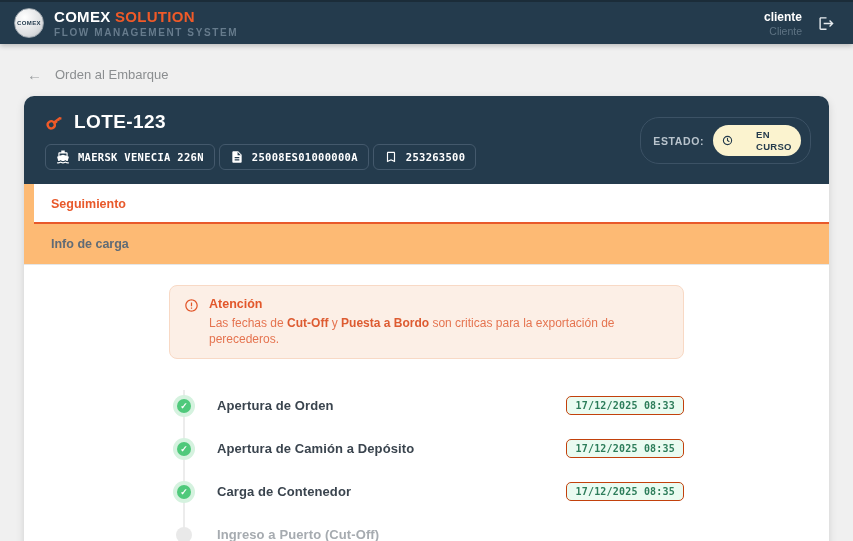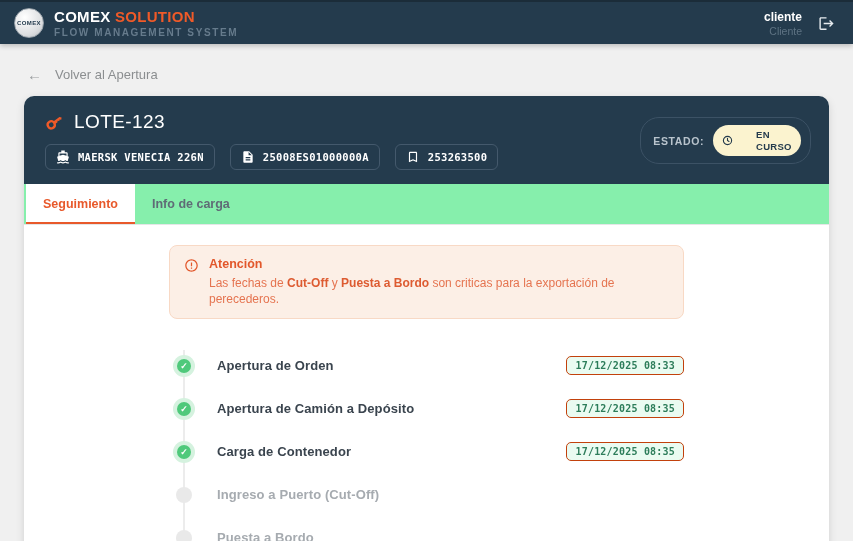--- a/index.html
+++ b/index.html
@@ -28,31 +28,31 @@
   .logout-btn { background:none; border:none; cursor:pointer; display:flex; align-items:center; }
 
   
   .back-row { display:flex; align-items:center; gap:13px; padding:22px 0 0 27px; color:#8B8E90; font-size:13px; cursor:pointer; width:max-content; }
   .back-arrow { font-size:15px; color:#9A9D9F; }
 
   
   .card { margin:13px 24px 0; background:#fff; border-radius:10px; overflow:hidden; box-shadow:0 3px 9px rgba(0,0,0,.13); }
   .card-header { background:#243B4D; padding:15px 16px 14px 21px; display:flex; justify-content:space-between; align-items:center; }
   .lot-title-row { display:flex; align-items:center; gap:10px; }
-  .lot-title { font-size:19px; font-weight:400; color:#fff; letter-spacing:.4px; }
-  .badges { display:flex; gap:15px; margin-top:11px; }
+  .lot-title { font-size:19px; font-weight:700; color:#fff; letter-spacing:.4px; }
+  .badges { display:flex; gap:4px; margin-top:11px; }
   .badge { display:flex; align-items:center; gap:8px; border:1px solid #44596C; border-radius:6px; padding:5px 10px; }
   .badge-text { font-family:"DejaVu Sans Mono", monospace; font-size:10.5px; font-weight:bold; color:#fff; letter-spacing:.3px; }
   .estado-box { border:1px solid #3C5265; border-radius:19px; padding:7px 9px 7px 12px; display:flex; align-items:center; gap:9px; margin-right:2px; }
   .estado-label { font-size:10.5px; font-weight:700; color:#B9C4CD; letter-spacing:.6px; }
   .estado-pill { background:#FBF3CF; border-radius:999px; padding:4px 11px 4px 9px; display:flex; align-items:center; gap:23px; }
   .estado-pill .pill-text { font-size:9.5px; font-weight:800; line-height:1.2; color:#243B4D; width:34px; letter-spacing:.3px; }
 
   
-  .tabbar { background:#86efac; border-bottom:1px solid #E5E6E7; display:flex; padding-left:2px; }
+  .tabbar { background:#fdba74; border-bottom:1px solid #E5E6E7; display:flex; padding-left:10px;flex-direction:column; }
   .tab { padding:13px 17px 11px; font-size:12.5px; font-weight:700; color:#5F6B76; border-bottom:2px solid transparent; cursor:pointer; }
   .tab.active { background:#fff; color:#E8592B; border-bottom-color:#E8592B; }
 
   
   .content { background:#fff; padding:20px 0 36px; min-height:303px; }
   .content-col { width:515px; margin:0 auto; }
 
   .alert { background:#FCEFE6; border:1px solid #F8D9C5; border-radius:8px; padding:11px 14px; display:flex; gap:10px; }
   .alert-title { font-size:12.5px; font-weight:700; color:#E2572B; margin-bottom:4px; }
   .alert-text { font-size:12px; color:#E57450; line-height:1.35; }
@@ -95,21 +95,21 @@
         <svg width="17" height="17" viewBox="0 0 24 24" fill="#E6EBEF">
             <path d="M17 7l-1.41 1.41L18.17 11H8v2h10.17l-2.58 2.58L17 17l5-5zM4 5h8V3H4c-1.1 0-2 .9-2 2v14c0 1.1.9 2 2 2h8v-2H4V5z"></path>
           </svg>
       </span>
     </button>
   </div>
 </header>
 
 <div class="back-row">
   <span class="back-arrow">←</span>
-  <span>Volver al Apertura</span>
+  <span>Orden al Embarque</span>
 </div>
 
 <section class="card">
 
   <div class="card-header">
     <div>
       <div class="lot-title-row">
         <span style="transform:rotate(-35deg);">
           <svg width="19" height="19" viewBox="0 0 24 24" fill="#F05A28">
               <path d="M21 10h-8.35A5.99 5.99 0 0 0 7 6a6 6 0 1 0 5.65 8H15l1.5-1.5L18 14l1.5-1.5L21 14l2-2.1L21 10zM7 15a3 3 0 1 1 0-6 3 3 0 0 1 0 6z"></path>

